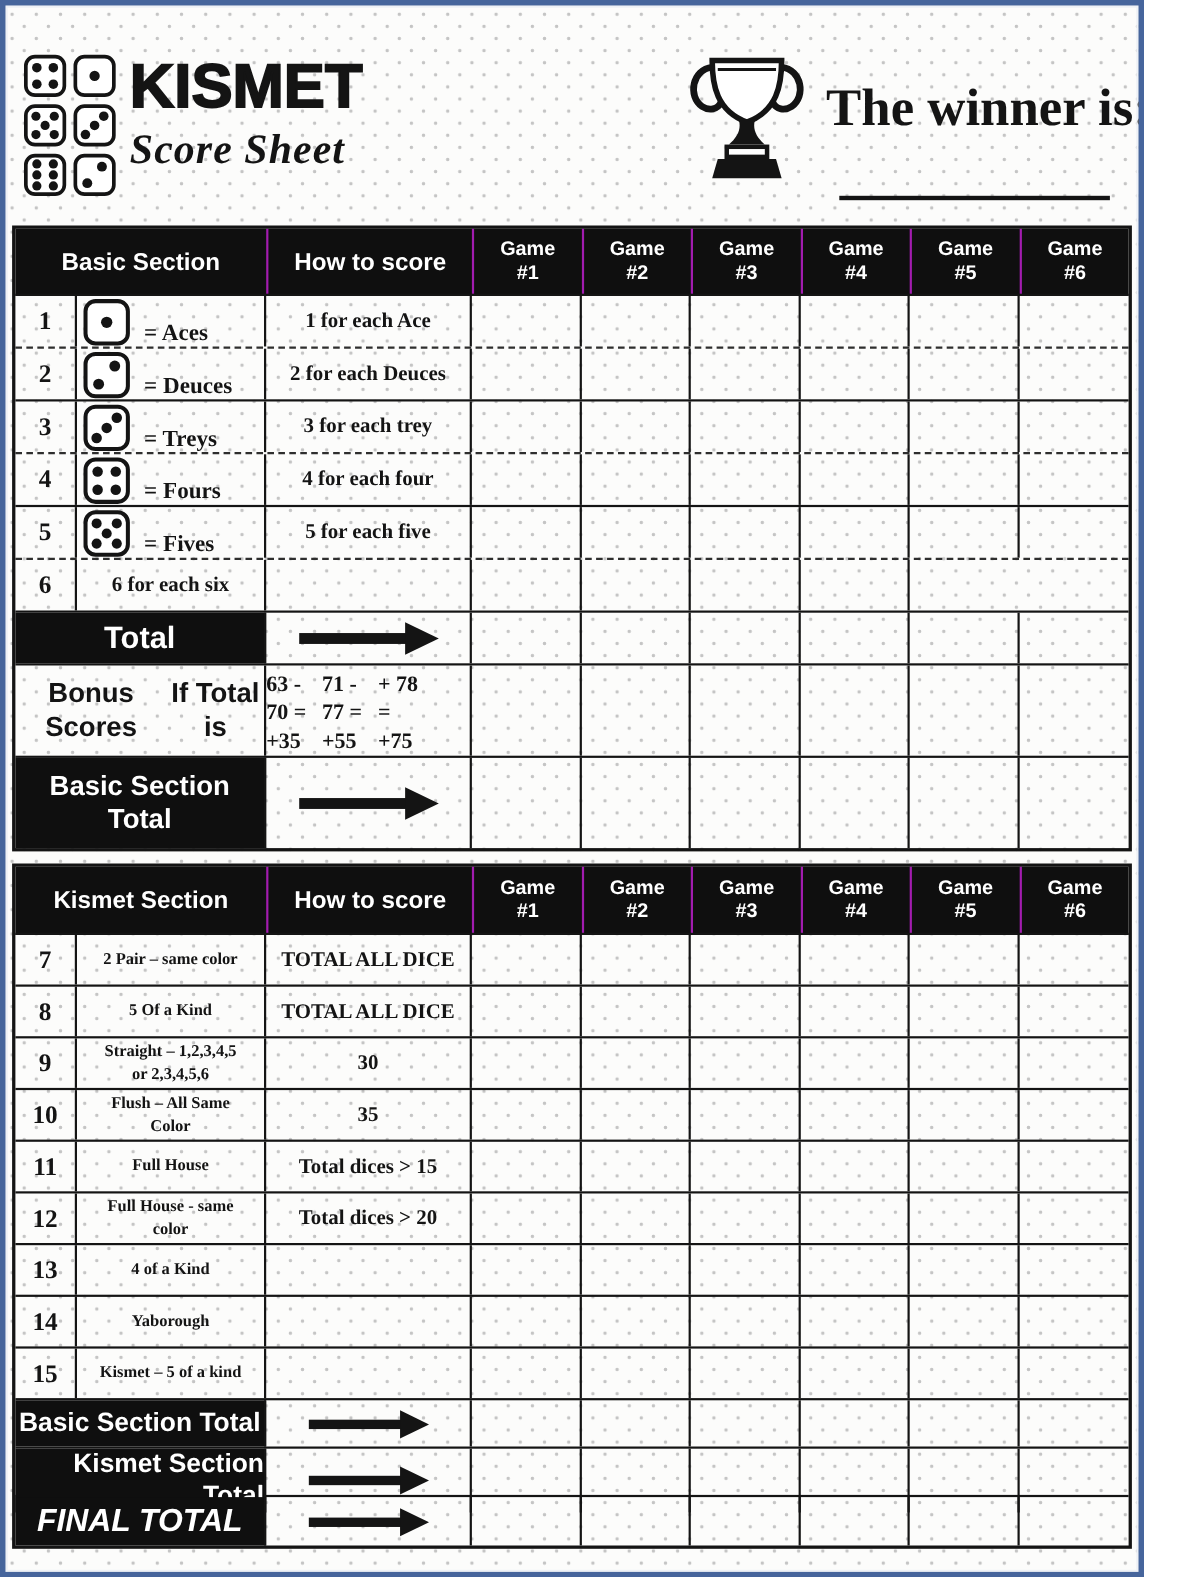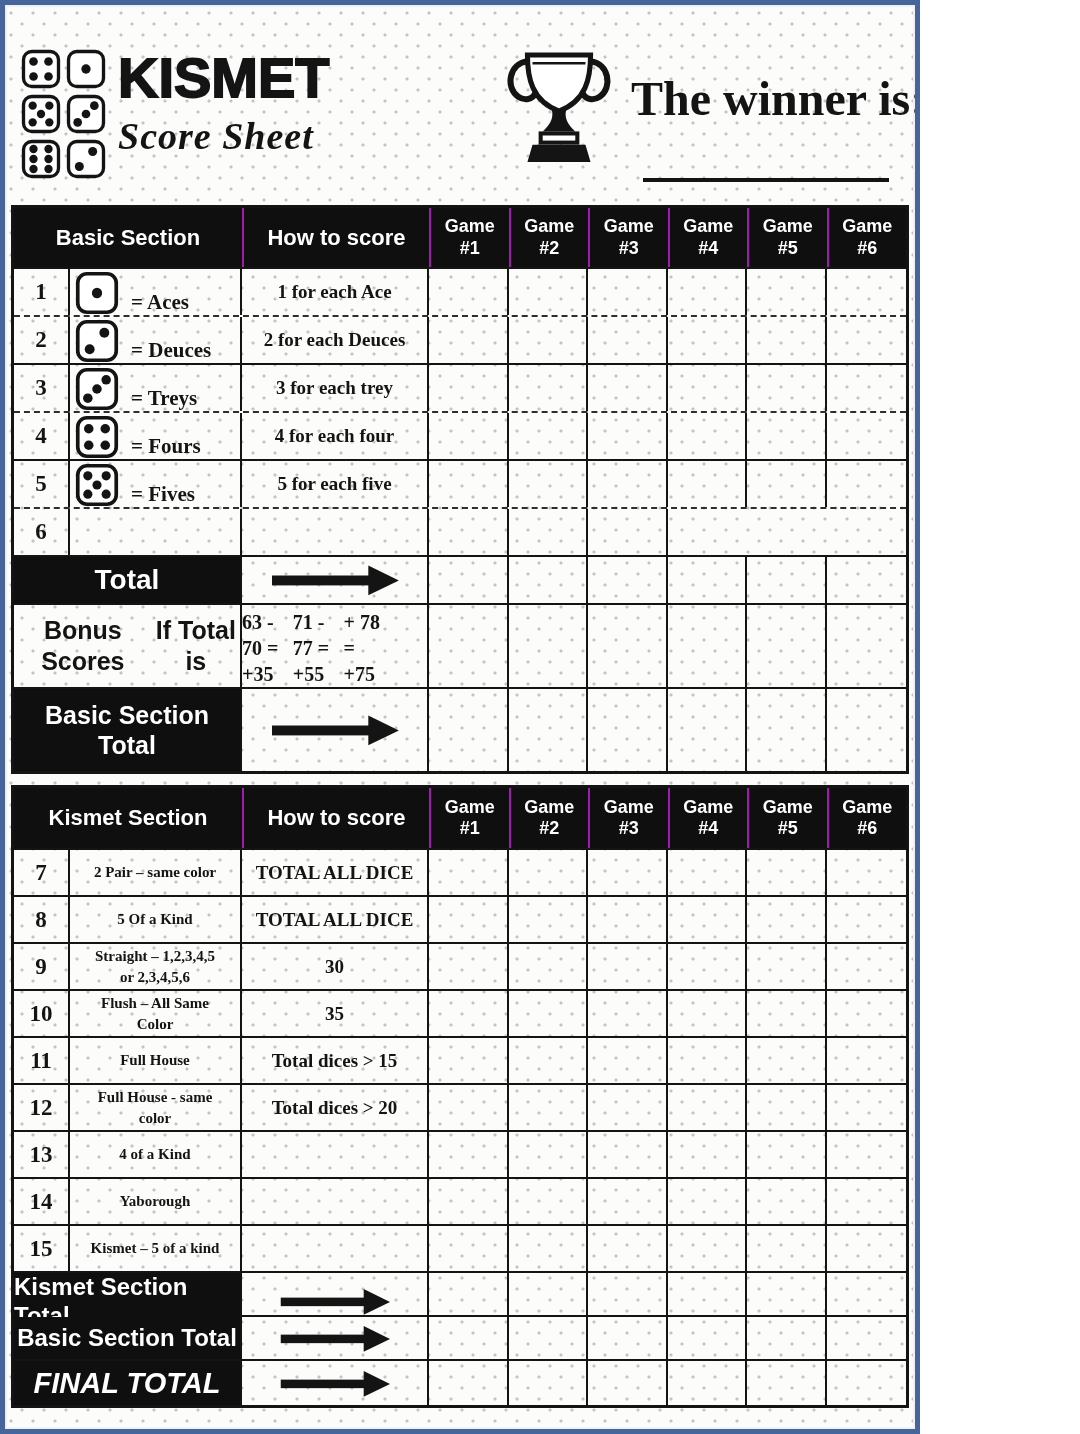--- a/index.html
+++ b/index.html
@@ -1,20 +1,20 @@
 <!DOCTYPE html>
 <html><head>
 <meta charset="utf-8">
 <style>
   * { margin:0; padding:0; box-sizing:border-box; }
   html,body { width:1080px; height:1434px; }
   body { font-family:"Liberation Serif","DejaVu Serif",serif; }
 
   .page{
-    width:920px; height:1434px;
+    width:1040px; height:1434px;
     border:5px solid #46659c;
     box-shadow: inset 0 0 0 2px #eef1f6;
     background-color:#fcfcfb;
     background-image:
       radial-gradient(circle,#c4c4c4 1.2px, rgba(0,0,0,0) 1.9px),
       radial-gradient(circle,#c4c4c4 1.2px, rgba(0,0,0,0) 1.9px);
     background-size:22px 22px,22px 22px;
     background-position:6px 8px,17px 19px;
     overflow:hidden;
     color:#141414;
@@ -61,21 +61,21 @@
   .num{ font-weight:bold; font-size:23px; }
   .lbl{ justify-content:flex-start; padding-left:5px; gap:12px;align-items:flex-end; }
   .die2{ width:44px; height:44px; flex:0 0 auto; }
   .lblTxt{ font-weight:bold; font-size:21px; }
   .how{ font-weight:bold; font-size:19px; text-align:center; }
 
   .blk{
     grid-column:1/3; background:#0f0f0f; color:#fff;
     font-family:"Liberation Sans","DejaVu Sans",sans-serif; font-weight:bold;
     display:flex; flex-direction:column; align-items:center; justify-content:center;
-    line-height:1.2; border-right:2px solid #141414; text-align:left;
+    line-height:1.2; border-right:2px solid #141414; text-align:right;
   }
   .trow .blk{ font-size:28px; }
   .btotalrow .blk{ font-size:25px; }
   .totrow .blk{ font-size:24px; }
   .finalrow .blk{ font-size:29px;font-style:italic; }
 
   .bonusLbl{
     grid-column:1/3; display:flex; align-items:center; justify-content:center;
     font-family:"Liberation Sans","DejaVu Sans",sans-serif; font-weight:bold; font-size:25px;
     line-height:1.25; border-right:2px solid #141414; text-align:center;
@@ -285,20 +285,21 @@
     <div class="c g"></div>
         <div class="c g"></div>
         <div class="c g"></div>
         <div class="c g"></div>
         <div class="c g"></div>
         <div class="c g"></div>
       </div>
 
     <div class="r drow">
       <div class="c num">6</div>
+      <div class="c how">6 for each six</div>
     <div class="c g"></div>
         <div class="c g"></div>
         <div class="c g"></div>
         <div class="c g"></div>
         <div class="c g"></div>
         <div class="c g"></div>
       </div>
 
     <div class="r trow">
       <div class="blk">Total</div>
@@ -505,36 +506,36 @@
       <div class="c how"></div>
     <div class="c g"></div>
         <div class="c g"></div>
         <div class="c g"></div>
         <div class="c g"></div>
         <div class="c g"></div>
         <div class="c g"></div>
       </div>
 
     <div class="r totrow">
-      <div class="blk">Kismet Section Total</div>
+      <div class="blk">Basic Section Total</div>
       <div class="c">
         <svg class="arrow" viewBox="0 0 150 40">
             <rect x="5" y="15" width="110" height="11" fill="#141414"></rect>
             <polygon points="112,4 112,37 146,20.5" fill="#141414"></polygon>
           </svg>
       </div>
     <div class="c g"></div>
         <div class="c g"></div>
         <div class="c g"></div>
         <div class="c g"></div>
         <div class="c g"></div>
         <div class="c g"></div>
       </div>
     <div class="r totrow">
-      <div class="blk">Basic Section Total</div>
+      <div class="blk">Kismet Section Total</div>
       <div class="c">
         <svg class="arrow" viewBox="0 0 150 40">
             <rect x="5" y="15" width="110" height="11" fill="#141414"></rect>
             <polygon points="112,4 112,37 146,20.5" fill="#141414"></polygon>
           </svg>
       </div>
     <div class="c g"></div>
         <div class="c g"></div>
         <div class="c g"></div>
         <div class="c g"></div>

